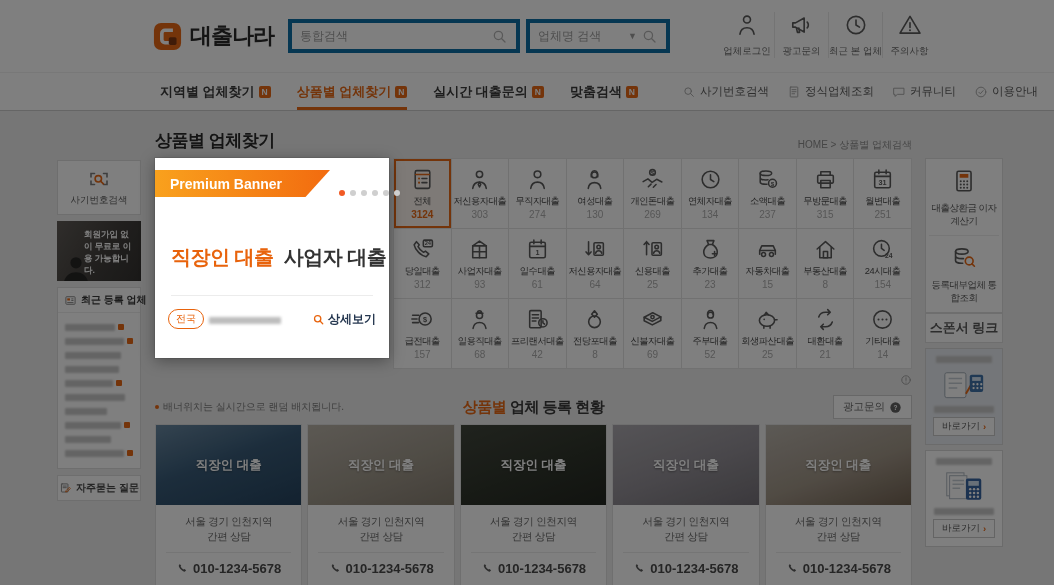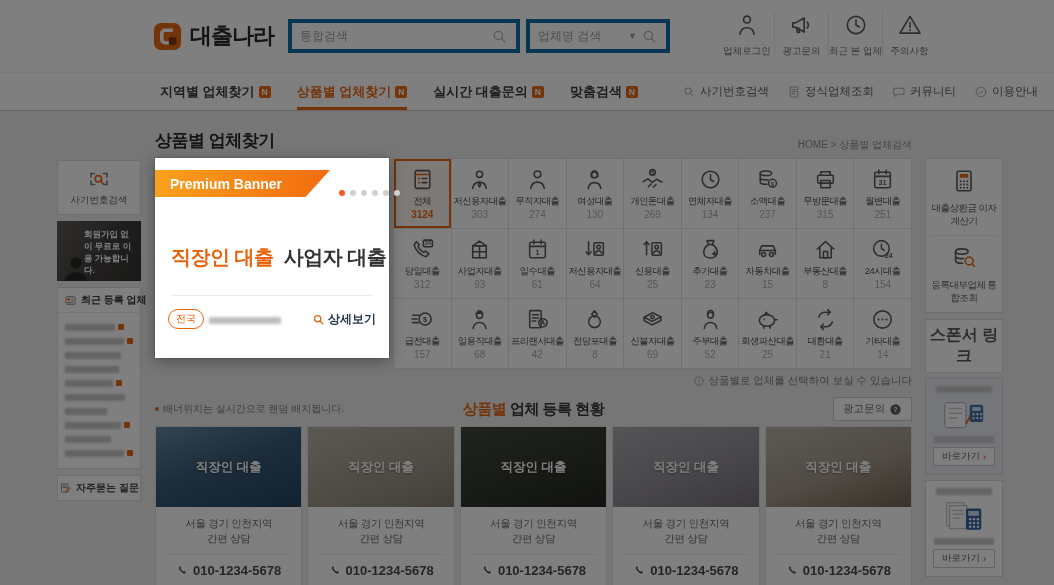--- a/index.html
+++ b/index.html
@@ -143,21 +143,21 @@
   .card-phone { display:flex; align-items:center; justify-content:center; gap:4px; font-size:13px;
                 font-weight:bold; color:#444; }
   .card-phone .picon { width:13px; height:13px; color:#555; }
 
   
   .tool-box { padding:9px 3px 8px; text-align:center; }
   .tool-item { cursor:pointer; }
   .tool-item + .tool-item { border-top:1px solid #ececec; margin-top:8px; padding-top:9px; }
   .tool-item .ticon { display:inline-block; width:26px; height:26px; color:#555; }
   .tool-item .tlabel { font-size:9.5px; color:#555; line-height:13px; margin-top:3px; letter-spacing:-.5px; }
-  .sponsor-head { margin-top:6px; padding:5px 0; text-align:center; font-size:16px; font-weight:bold; color:#555; }
+  .sponsor-head { padding:5px 0; text-align:center; font-size:13px; font-weight:bold; color:#555; }
   .sponsor-card { margin-top:5px; border:1px solid #d5d5d5; padding:7px 5px 8px; text-align:center; background:#e9edf2; }
   .sponsor-card.alt { background:#fff; }
   .sponsor-card .s-ill { width:46px; height:36px; margin:4px auto 3px; display:block; }
   .cta-btn { display:inline-flex; align-items:center; gap:3px; border:1px solid #c7c7c7; background:#fff;
              font-size:9.5px; color:#555; padding:2px 8px; margin-top:4px; cursor:pointer; white-space:nowrap; }
   .cta-btn .chev { color:#e8630c; font-weight:bold; }
   .center-bar { display:block; margin:0 auto; }
 </style>
 </head>
 <body>
@@ -635,21 +635,20 @@
           </div>
         </section>
     </div>
 
     <div class="grid-note">
       <svg class="iicon" viewBox="0 0 24 24" fill="none" stroke="currentColor" stroke-width="1.8" stroke-linecap="round">
         <circle cx="12" cy="12" r="8.5"></circle>
           <path d="M12 7.6v5.2"></path>
           <circle cx="12" cy="16.2" r="1" fill="currentColor" stroke="none"></circle>
       </svg>
-      <span>상품별로 업체를 선택하여 보실 수 있습니다</span>
     </div>
 
     <div class="section-head">
       <div class="sh-note">
         <span class="bullet"></span>
         <span>배너위치는 실시간으로 랜덤 배치됩니다.</span>
       </div>
       <div class="sh-title">
         <span class="hl">상품별</span><span> 업체 등록 현황</span>
       </div>

